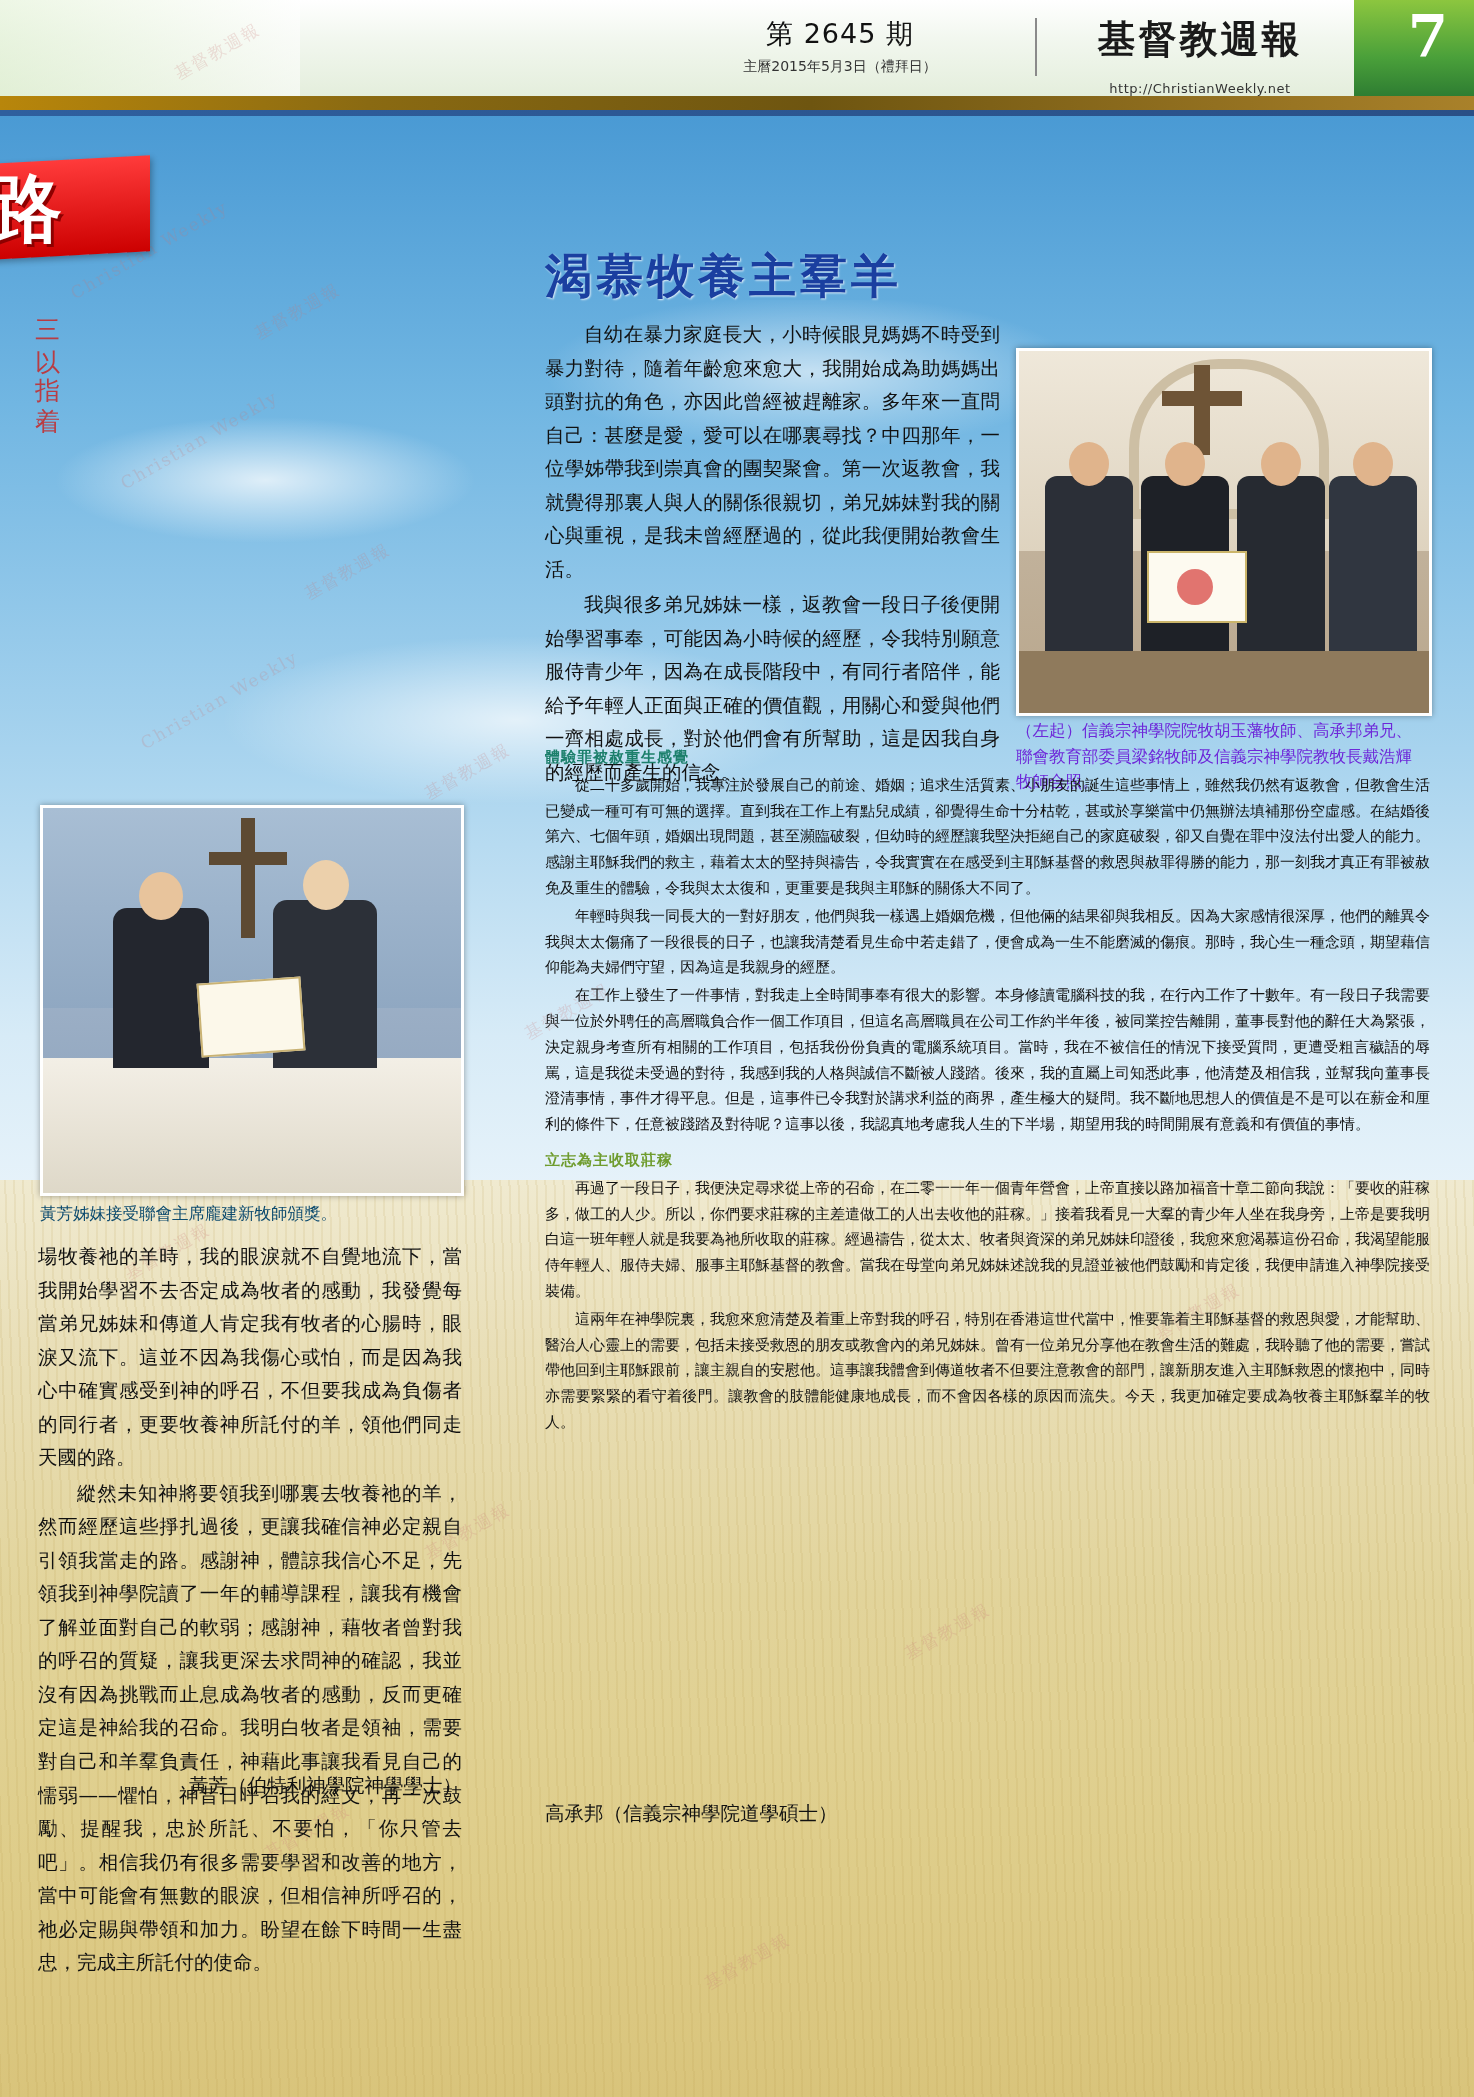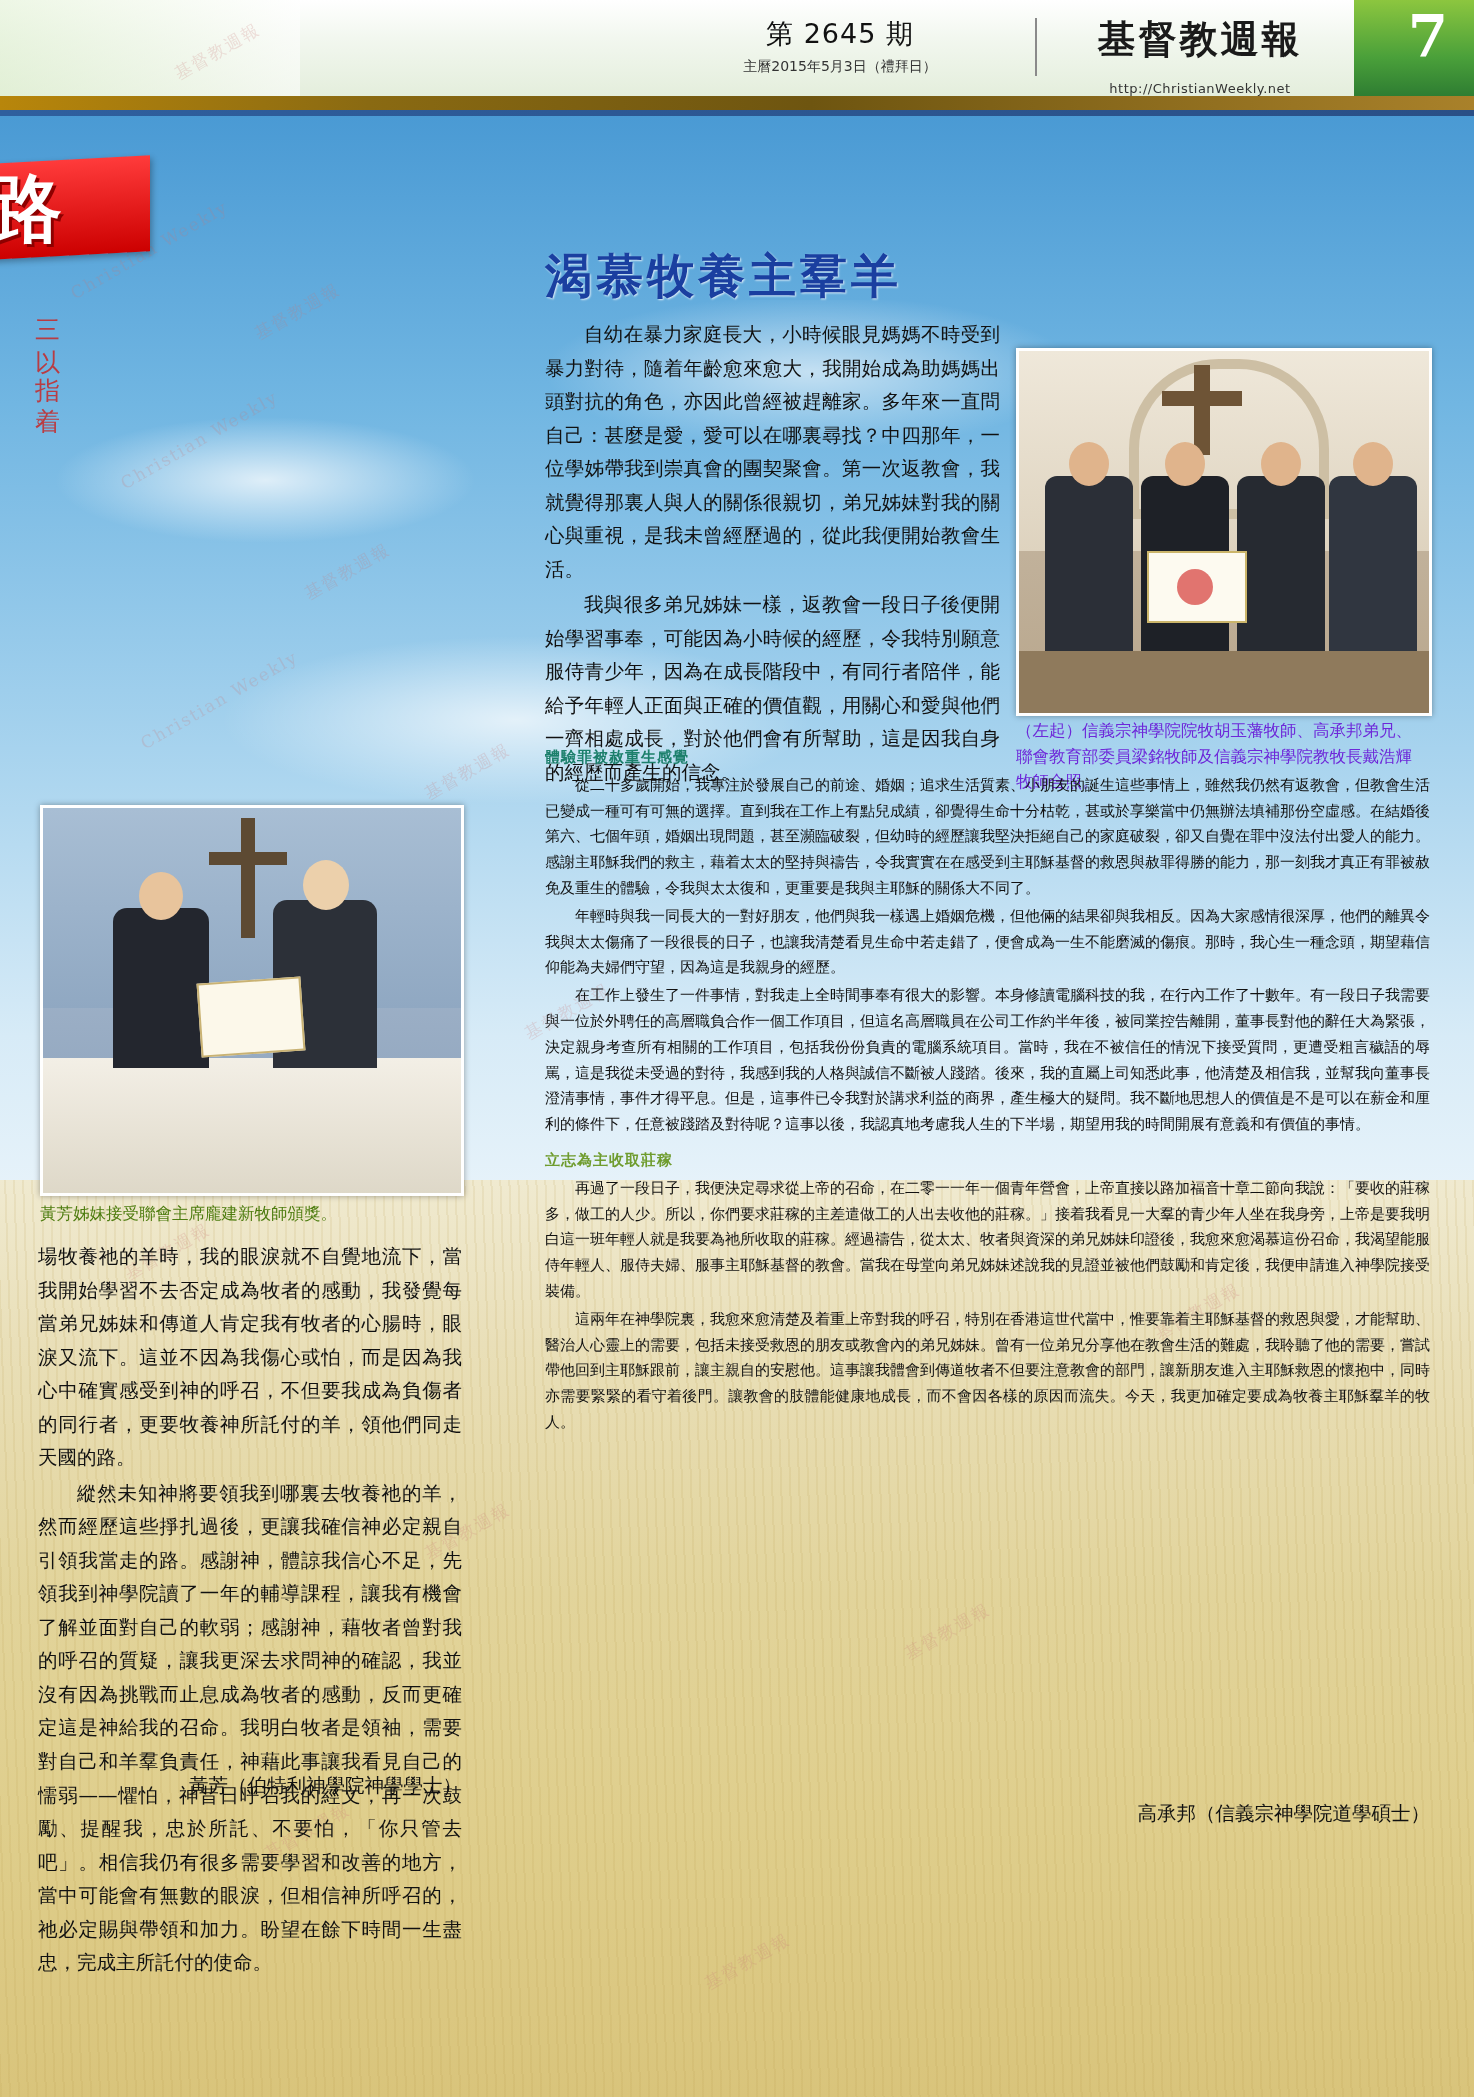--- a/index.html
+++ b/index.html
@@ -151,21 +151,21 @@
   .pl-cross2{position:absolute;left:166px;top:44px;width:78px;height:13px;background:#5d4a33;}
   .pl-table{position:absolute;left:0;top:250px;width:418px;height:135px;background:linear-gradient(to bottom,#f3efe6,#ded8c8);}
   .pl-p1{position:absolute;left:70px;top:100px;width:96px;height:160px;background:#23262e;border-radius:14px 14px 0 0;}
   .pl-p1h{position:absolute;left:96px;top:64px;width:44px;height:48px;border-radius:50%;background:#e8c49c;}
   .pl-p2{position:absolute;left:230px;top:92px;width:104px;height:168px;background:#2c3038;border-radius:14px 14px 0 0;}
   .pl-p2h{position:absolute;left:260px;top:52px;width:46px;height:50px;border-radius:50%;background:#ecd0ab;}
   .pl-cert{position:absolute;left:156px;top:172px;width:100px;height:70px;background:#fcf8ea;border:2px solid #c9b273;transform:rotate(-4deg);}
 
   .caption-left{
     position:absolute;left:40px;top:1203px;width:420px;
-    font-size:16.5px;color:#4d7c0f;
+    font-size:16.5px;color:#0c4a6e;
     font-family:"DejaVu Serif","Liberation Serif",serif;
   }
 
   
   .col{
     position:absolute;
     font-family:"DejaVu Serif","Liberation Serif",serif;
     color:#111;
   }
   .col p{
@@ -193,21 +193,21 @@
   .col-left-text{
     left:38px;top:1240px;width:424px;font-size:19.5px;
   }
   .signature-left{
     position:absolute;left:38px;top:1772px;width:424px;
     text-align:right;font-size:19.5px;
     font-family:"DejaVu Serif","Liberation Serif",serif;color:#111;
   }
   .signature-right{
     position:absolute;left:545px;top:1800px;width:885px;
-    text-align:right;font-size:19.5px;
+    text-align:left;font-size:19.5px;
     font-family:"DejaVu Serif","Liberation Serif",serif;color:#111;
   }
 </style>
 </head>
 <body>
 
 <div class="masthead">
   <div class="mast-left-deco"></div>
   <div class="mast-green"></div>
   <div class="page-no">7</div>

